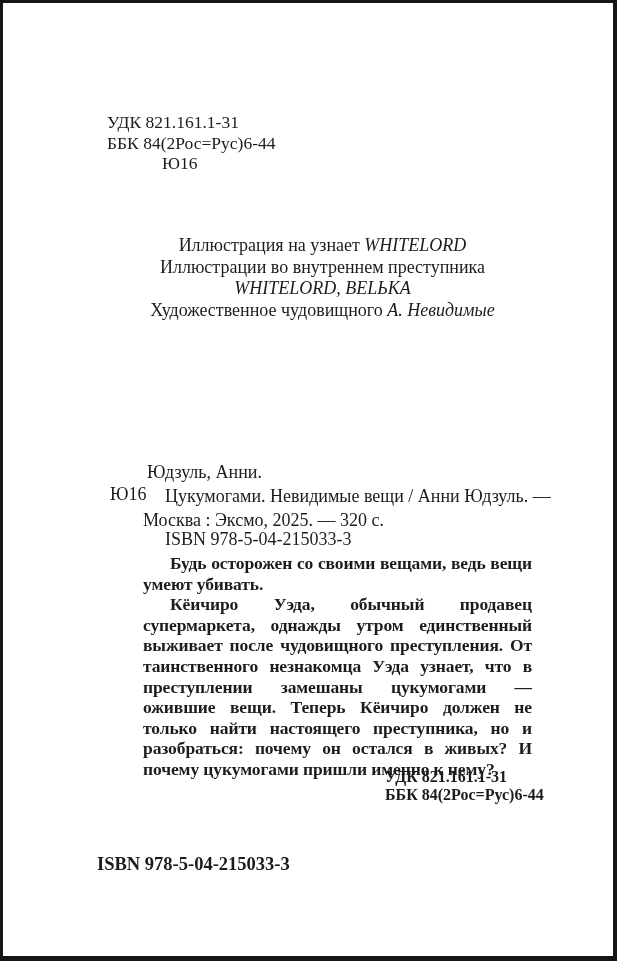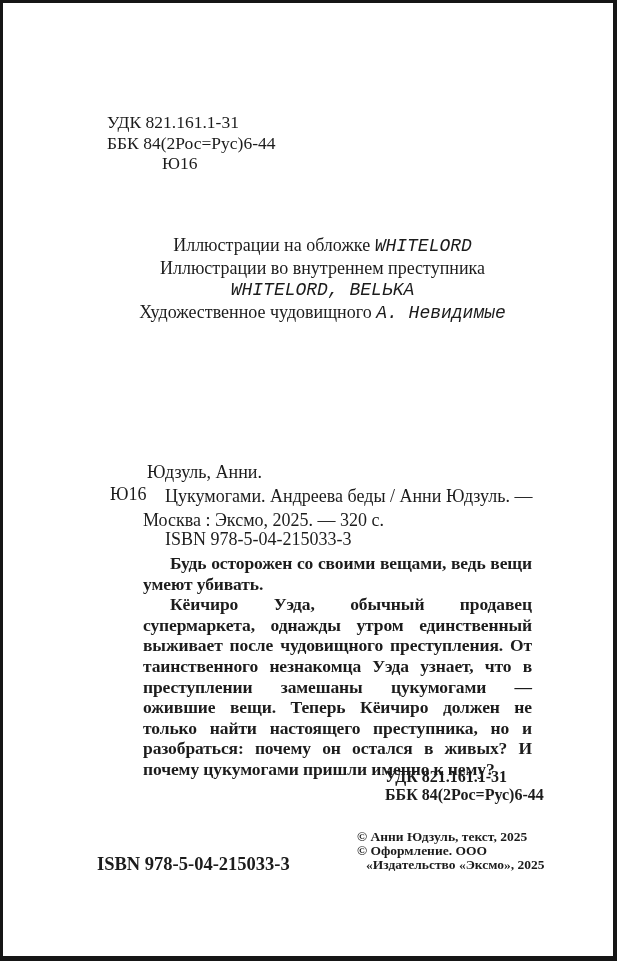--- a/index.html
+++ b/index.html
@@ -14,21 +14,21 @@
     border-bottom-width:5px;
     font-family:"Liberation Serif","DejaVu Serif",serif;
     color:#1c1c1c;
     overflow:hidden;
   }
   
   .top-codes{position:absolute;left:104px;top:109px;font-size:17.5px;line-height:20.5px;}
   .top-codes .sign{margin-left:55px;}
   
   .credits{position:absolute;left:97px;top:232px;width:445px;text-align:center;font-size:18px;line-height:21.5px;}
-  .credits i{font-style:italic;font-family:Liberation Mono, monospace;}
+  .credits i{font-style:italic;}
   
   .catalog-author{position:absolute;left:144px;top:459px;font-size:18px;font-weight:normal;}
   .catalog-code{position:absolute;left:107px;top:481px;font-size:18px;}
   .catalog-entry{position:absolute;left:140px;top:481px;width:412px;font-size:18px;line-height:24px;}
   .catalog-entry .l1{text-indent:22px;white-space:nowrap;}
   .catalog-isbn{position:absolute;left:162px;top:526px;font-size:18px;}
   
   .annotation{position:absolute;left:140px;top:550px;width:389px;font-size:17.5px;line-height:20.6px;letter-spacing:-0.1px;}
   .annotation .para{margin:0;text-align:justify;text-indent:27px;font-weight:bold;}
   
@@ -44,45 +44,40 @@
 
 <div class="page">
 
   <div class="top-codes">
     <div>УДК 821.161.1-31</div>
     <div>ББК 84(2Рос=Рус)6-44</div>
     <div class="sign">Ю16</div>
   </div>
 
   <div class="credits">
-    <div><span>Иллюстрации на обложке</span> <i>WHITELORD</i></div>
+    <div><span>Иллюстрация на узнает</span> <i>WHITELORD</i></div>
     <div>Иллюстрации во внутреннем преступника</div>
     <div><i>WHITELORD, BELЬKA</i></div>
     <div><span>Художественное чудовищного</span> <i>А. Невидимые</i></div>
   </div>
 
   <div class="catalog-author">Юдзуль, Анни.</div>
   <div class="catalog-code">Ю16</div>
   <div class="catalog-entry">
-    <div class="l1">Цукумогами. Андреева беды / Анни Юдзуль. —</div>
+    <div class="l1">Цукумогами. Невидимые вещи / Анни Юдзуль. —</div>
     <div class="l2">Москва : Эксмо, 2025. — 320 с.</div>
   </div>
   <div class="catalog-isbn">ISBN 978-5-04-215033-3</div>
 
   <div class="annotation">
     <p class="para">Будь осторожен со своими вещами, ведь вещи умеют убивать.</p>
     <p class="para">Кёичиро Уэда, обычный продавец супермаркета, однажды утром единственный выживает после чудовищного преступления. От таинственного незнакомца Уэда узнает, что в преступлении замешаны цукумогами — ожившие вещи. Теперь Кёичиро должен не только найти настоящего преступника, но и разобраться: почему он остался в живых? И почему цукумогами пришли именно к нему?</p>
   </div>
 
   <div class="bottom-codes">
     <div>УДК 821.161.1-31</div>
     <div>ББК 84(2Рос=Рус)6-44</div>
   </div>
 
-  <div class="copyright">
-    <div>© Анни Юдзуль, текст, 2025</div>
-    <div>© Оформление. ООО</div>
-    <div class="cont">«Издательство «Эксмо», 2025</div>
-  </div>
 
   <div class="footer-isbn">ISBN 978-5-04-215033-3</div>
 
 </div>
 
 </body></html>

